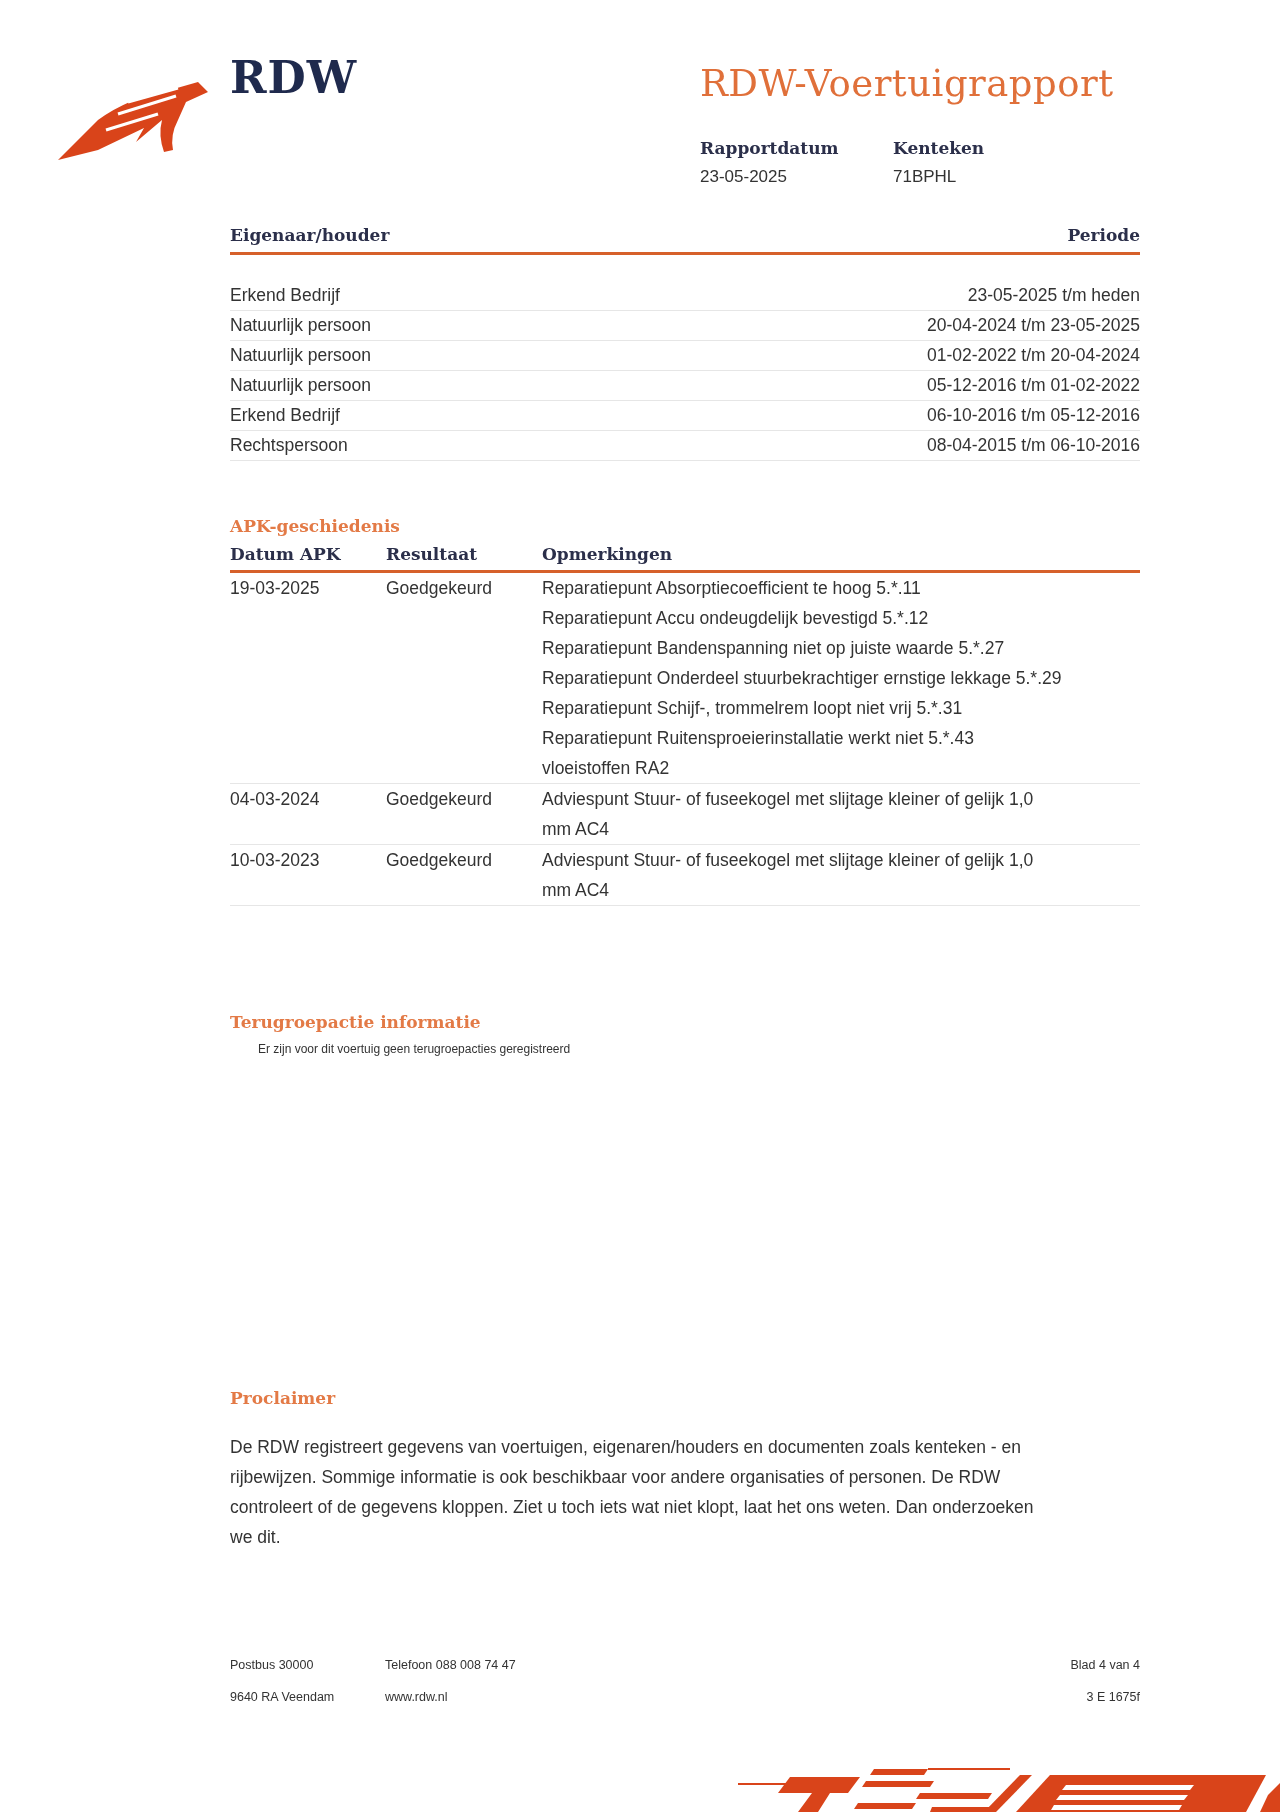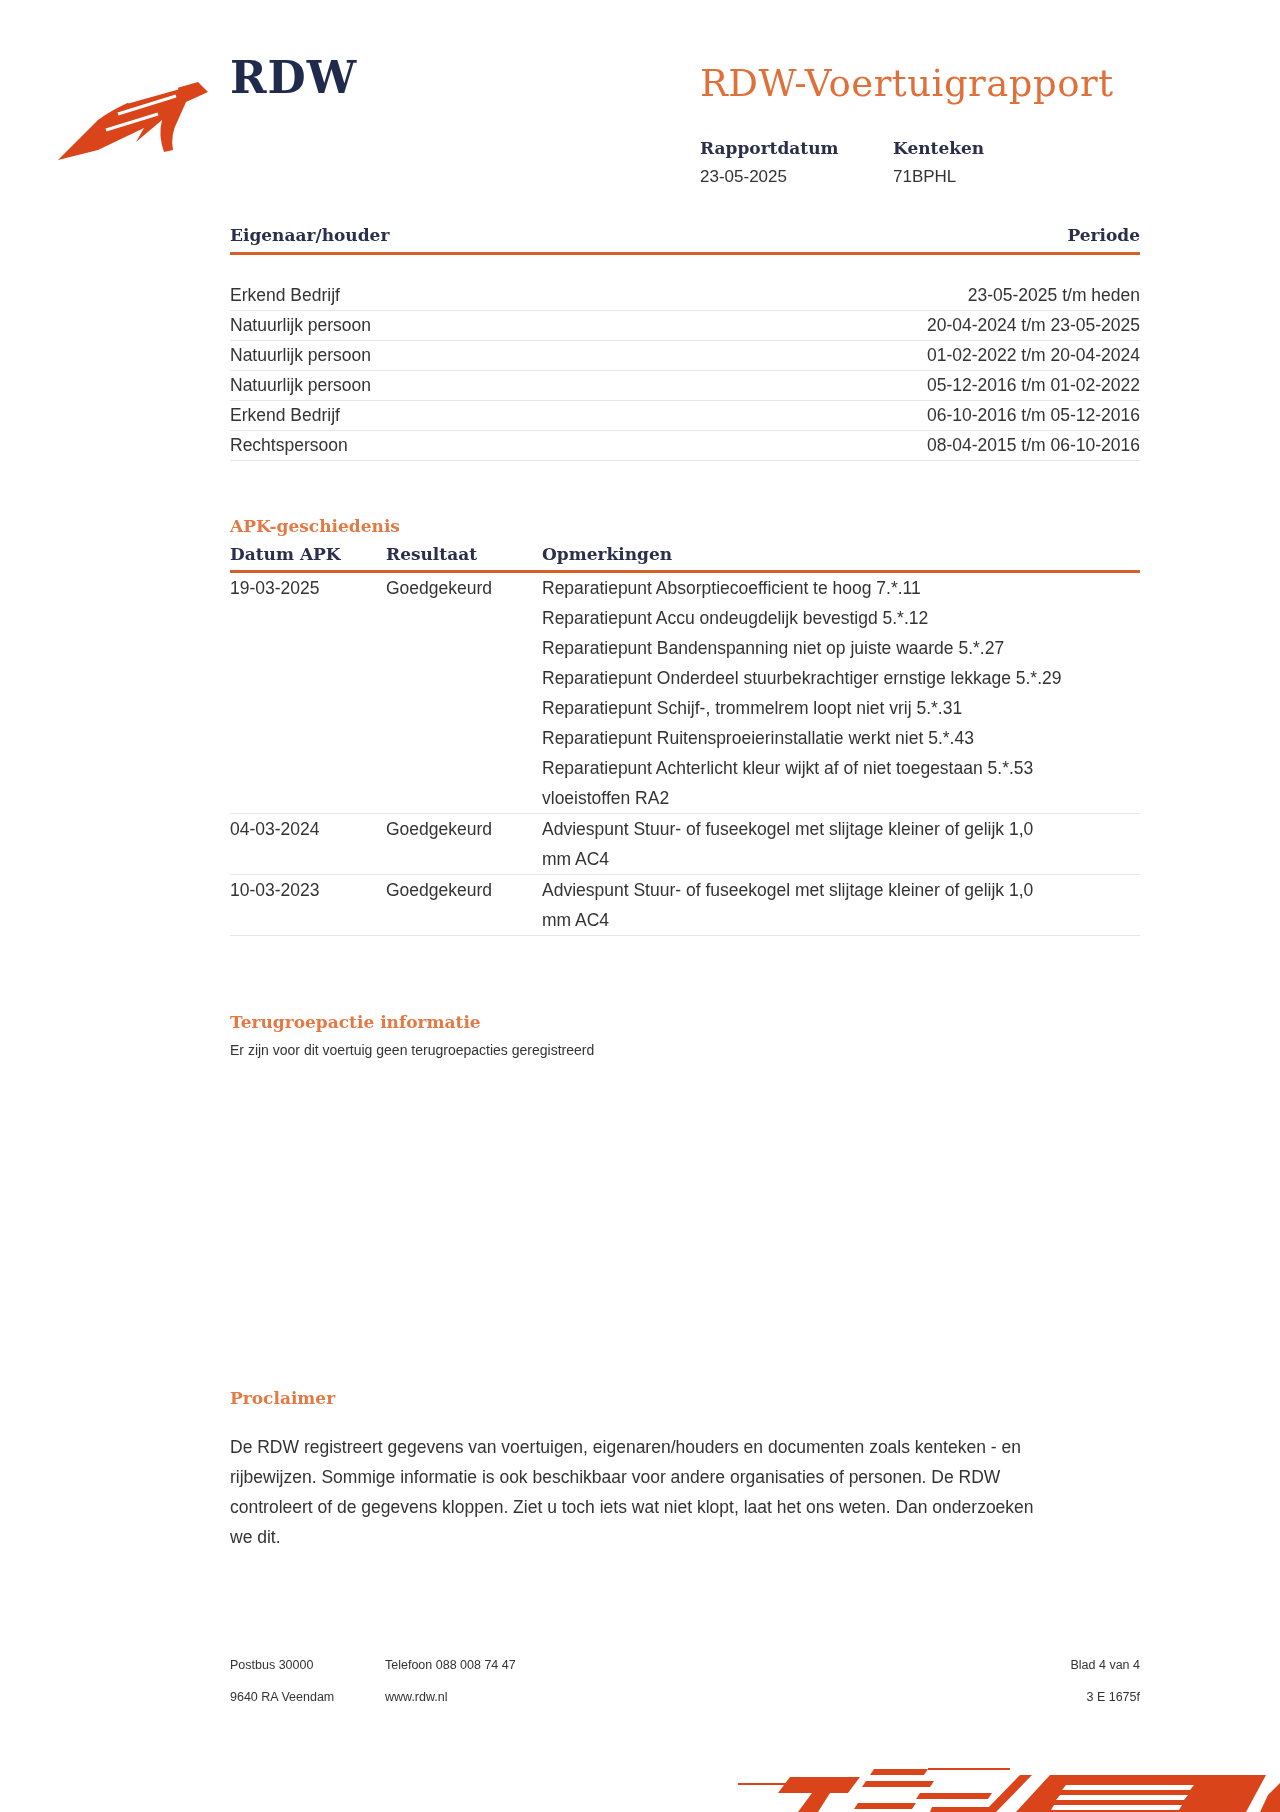--- a/index.html
+++ b/index.html
@@ -94,27 +94,26 @@
     <span class="th c1">Datum APK</span>
     <span class="th c2">Resultaat</span>
     <span class="th c3">Opmerkingen</span>
   </div>
   <div class="orange-rule" style="margin-top:2px"></div>
   <div id="apk-rows">
       <div class="apk-row">
         <div class="c1">19-03-2025</div>
         <div class="c2">Goedgekeurd</div>
         <div class="c3">
-          <div class="line">Reparatiepunt Absorptiecoefficient te hoog 7.*.11</div>
+          <div class="line">Reparatiepunt Absorptiecoefficient te hoog 5.*.11</div>
           <div class="line">Reparatiepunt Accu ondeugdelijk bevestigd 5.*.12</div>
           <div class="line">Reparatiepunt Bandenspanning niet op juiste waarde 5.*.27</div>
           <div class="line">Reparatiepunt Onderdeel stuurbekrachtiger ernstige lekkage 5.*.29</div>
           <div class="line">Reparatiepunt Schijf-, trommelrem loopt niet vrij 5.*.31</div>
           <div class="line">Reparatiepunt Ruitensproeierinstallatie werkt niet 5.*.43</div>
-          <div class="line">Reparatiepunt Achterlicht kleur wijkt af of niet toegestaan 5.*.53</div>
           <div class="line">vloeistoffen RA2</div>
         </div>
       </div>
       <div class="apk-row">
         <div class="c1">04-03-2024</div>
         <div class="c2">Goedgekeurd</div>
         <div class="c3">
           <div class="line">Adviespunt Stuur- of fuseekogel met slijtage kleiner of gelijk 1,0</div>
           <div class="line">mm AC4</div>
         </div>
@@ -125,21 +124,21 @@
         <div class="c3">
           <div class="line">Adviespunt Stuur- of fuseekogel met slijtage kleiner of gelijk 1,0</div>
           <div class="line">mm AC4</div>
         </div>
       </div>
     </div>
 </div>
 
 <div class="abs section" style="top:1012px">
   <div class="sec-title" style="height:30px;">Terugroepactie informatie</div>
-  <div style="font-size:14px;color:#333;">Er zijn voor dit voertuig geen terugroepacties geregistreerd</div>
+  <div style="font-size:12px;color:#333;margin-left:28px;">Er zijn voor dit voertuig geen terugroepacties geregistreerd</div>
 </div>
 
 <div class="abs section" style="top:1388px">
   <div class="sec-title" style="height:44px;">Proclaimer</div>
   <div class="para">De RDW registreert gegevens van voertuigen, eigenaren/houders en documenten zoals kenteken - en</div>
   <div class="para">rijbewijzen. Sommige informatie is ook beschikbaar voor andere organisaties of personen. De RDW</div>
   <div class="para">controleert of de gegevens kloppen. Ziet u toch iets wat niet klopt, laat het ons weten. Dan onderzoeken</div>
   <div class="para">we dit.</div>
 </div>
 

